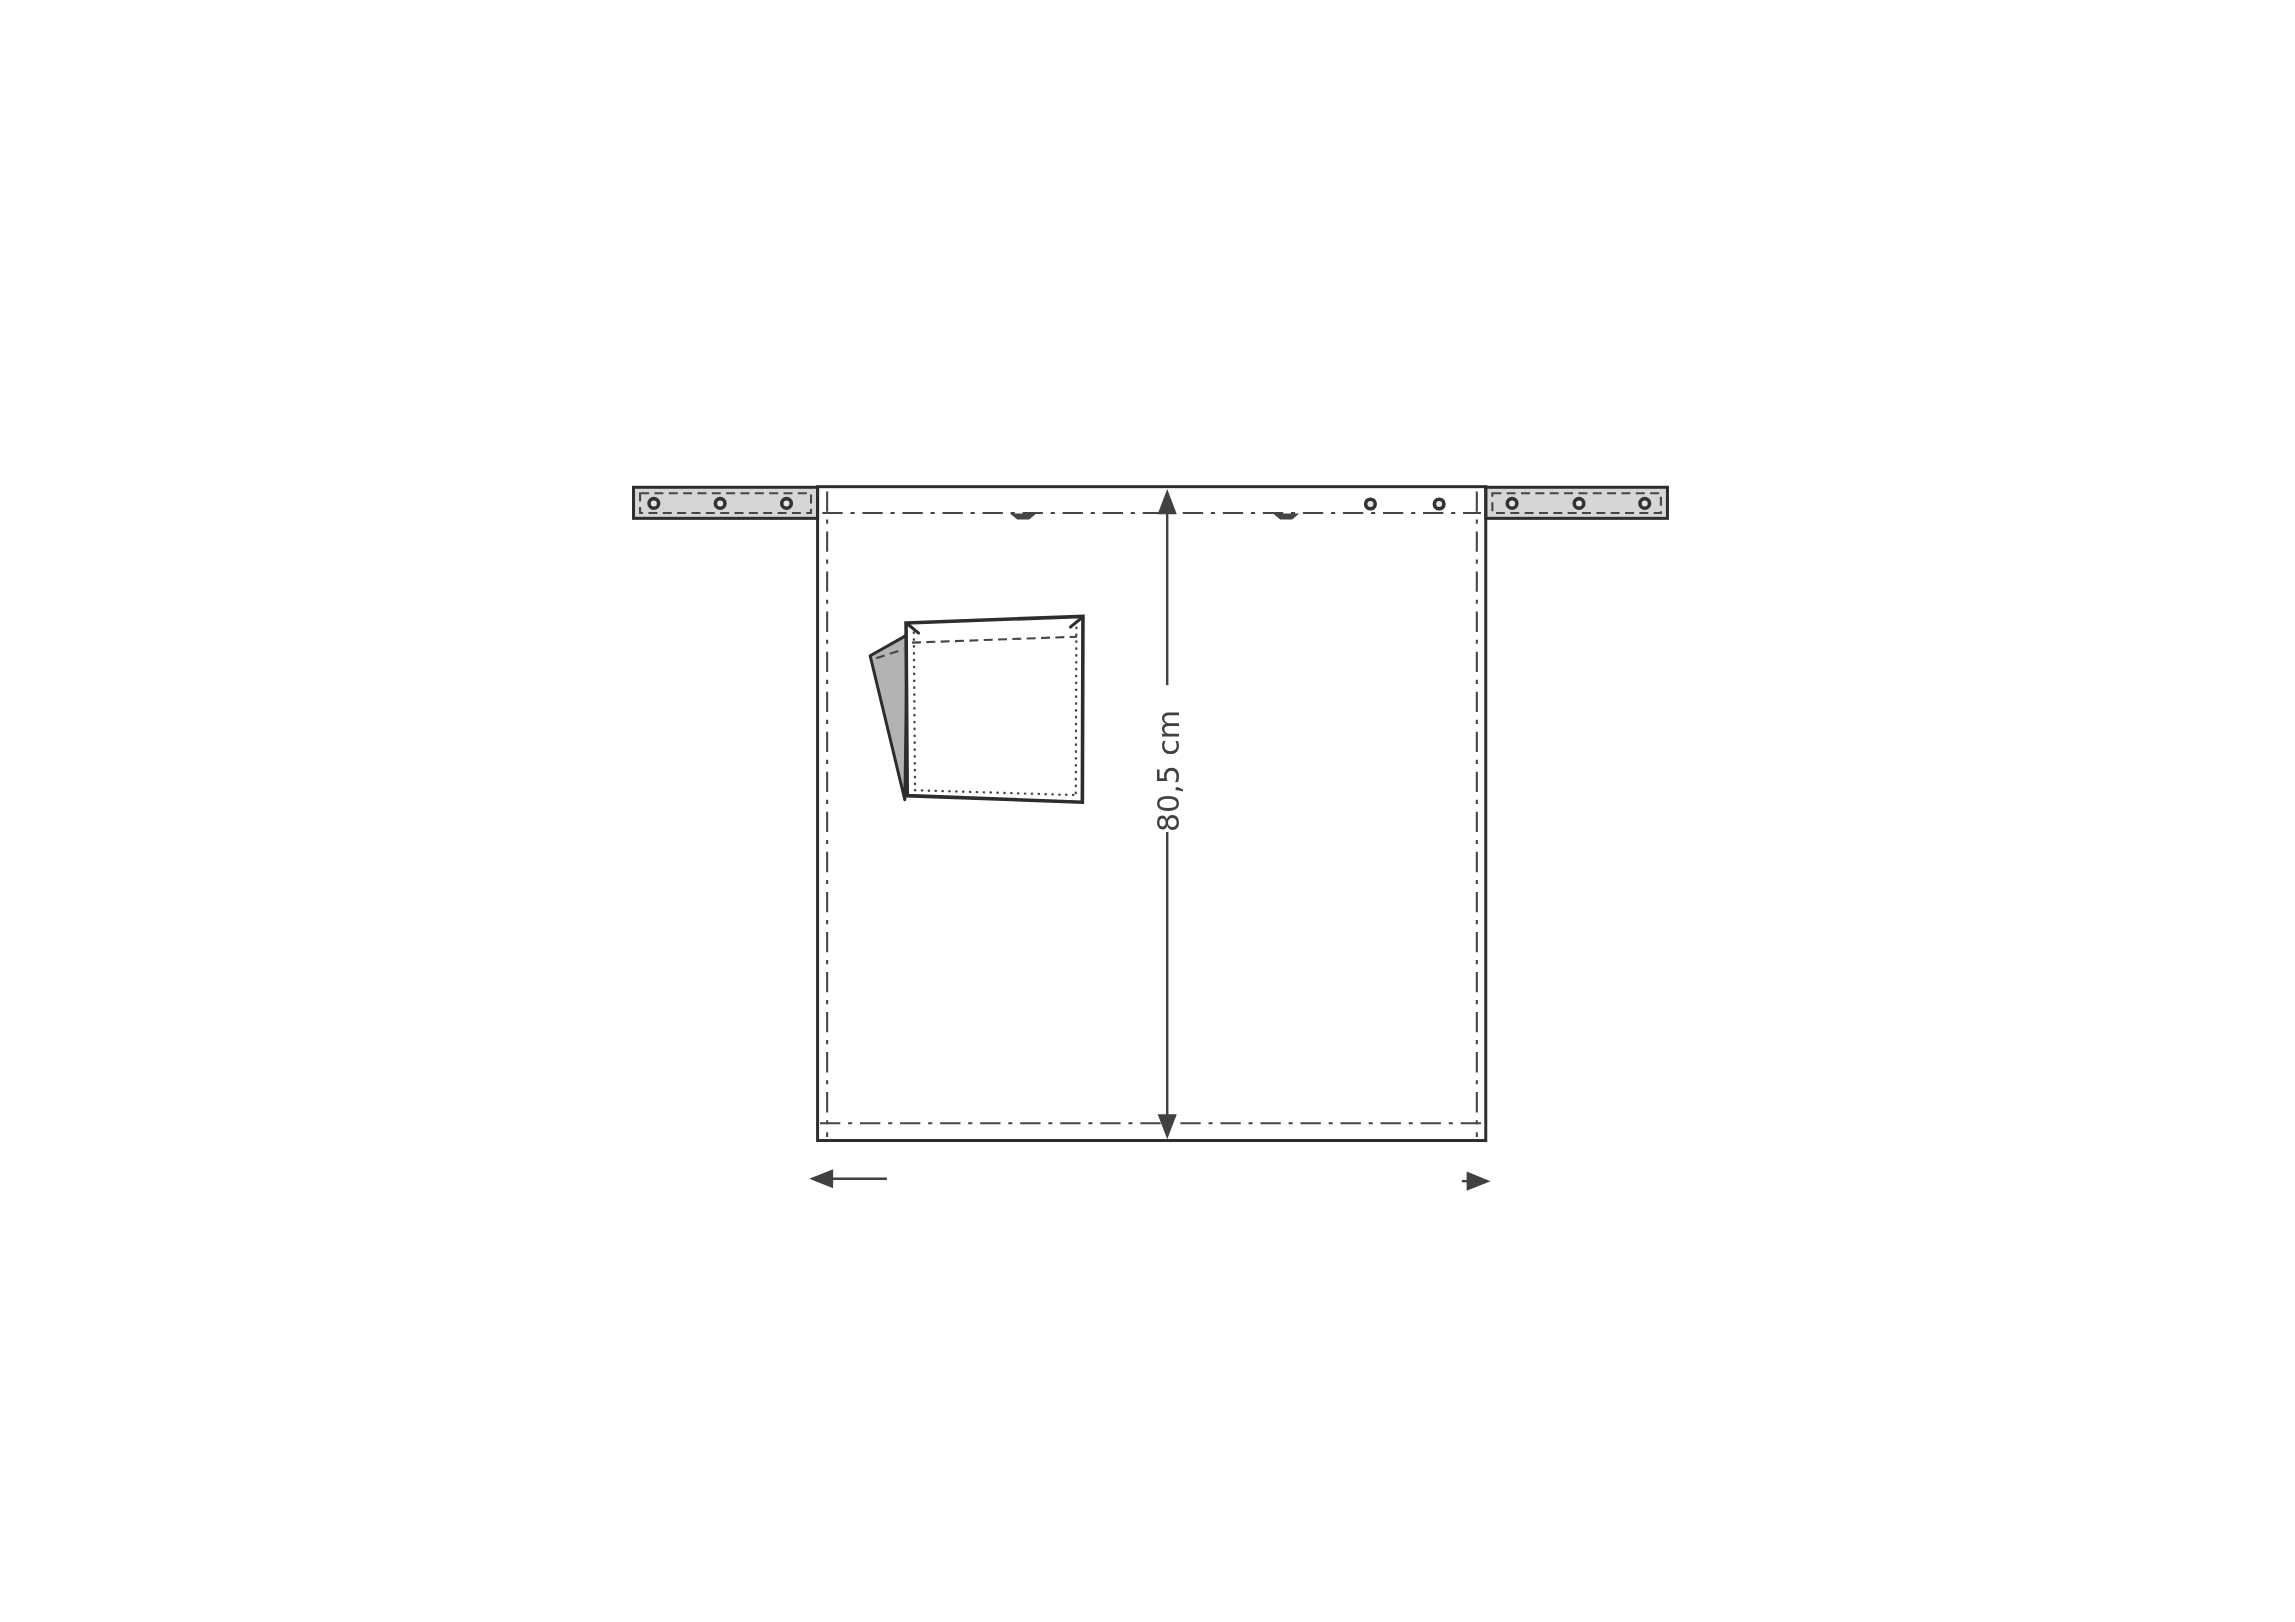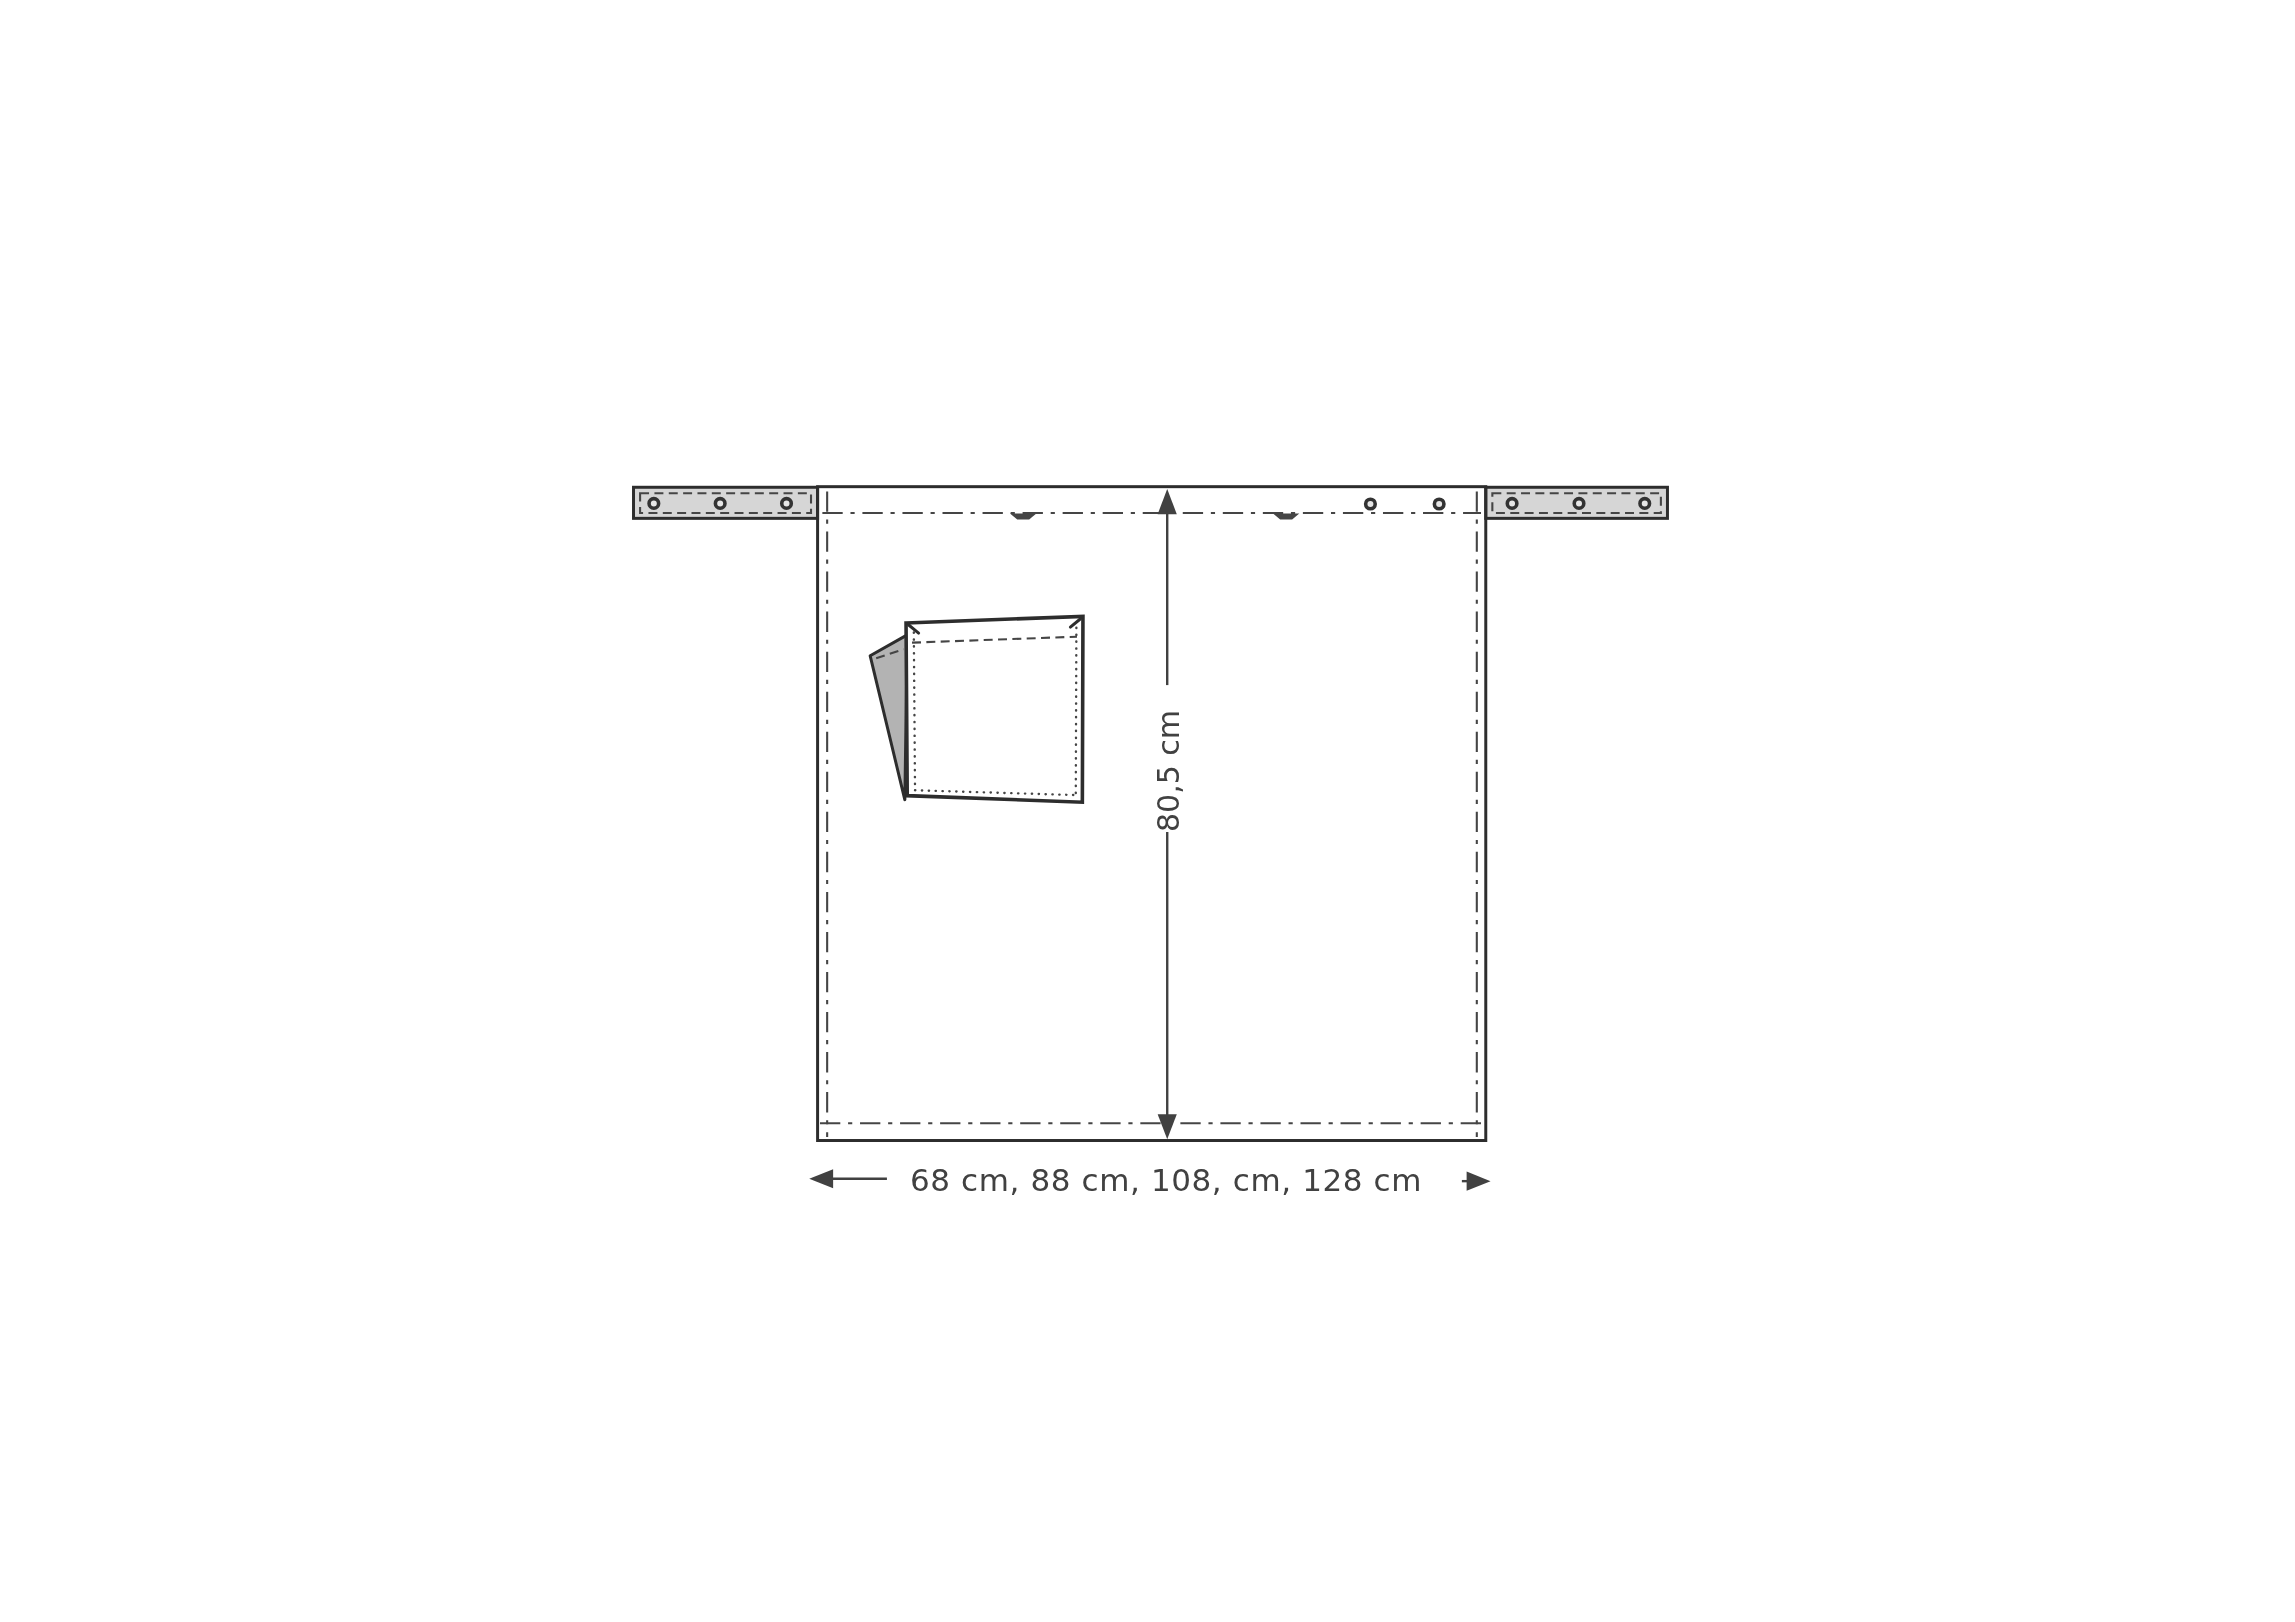--- a/index.html
+++ b/index.html
@@ -93,16 +93,15 @@
 
     <g>
       <line class="dim" x1="1390" y1="1972" x2="1484" y2="1972"></line>
       <polygon class="arrowhead" points="1354,1972 1394,1956 1394,1988"></polygon>
       <line class="dim" x1="2446" y1="1976" x2="2462" y2="1976"></line>
       <polygon class="arrowhead" points="2494,1976 2454,1960 2454,1992"></polygon>
     </g>
   </svg>
 
   <div class="dim-label v">80,5 cm</div>
-  <div class="dim-label h">68 cm, 88 cm, 108, cm, 128 cm</div>
 
 </div>
 
 
 </body></html>

